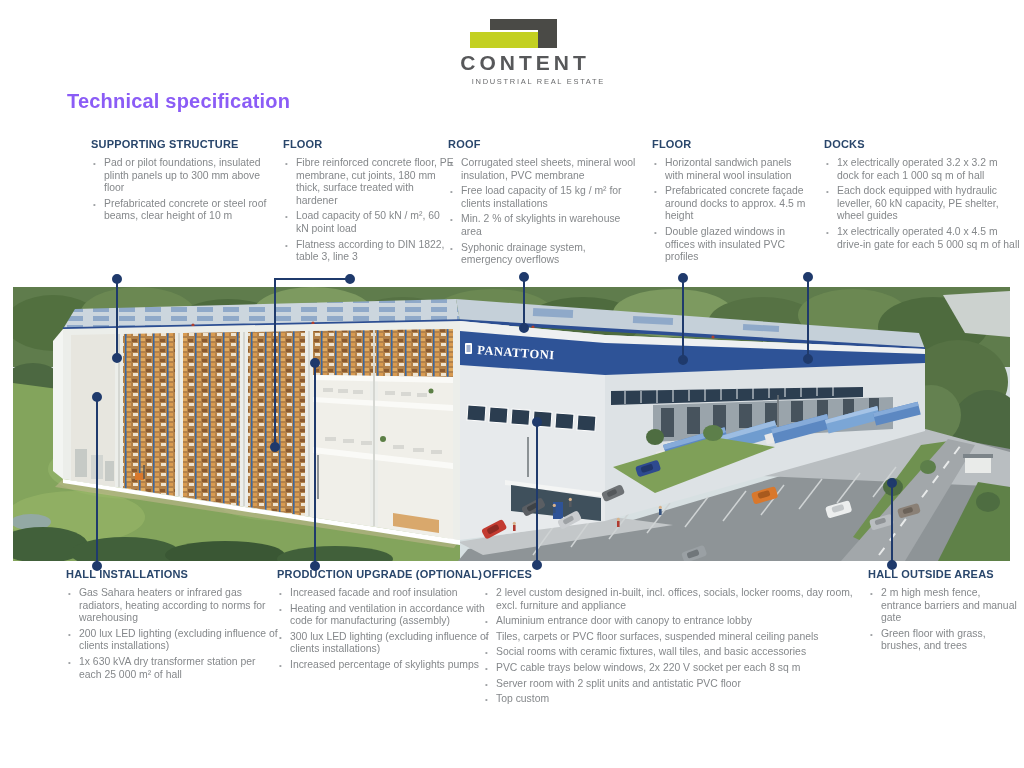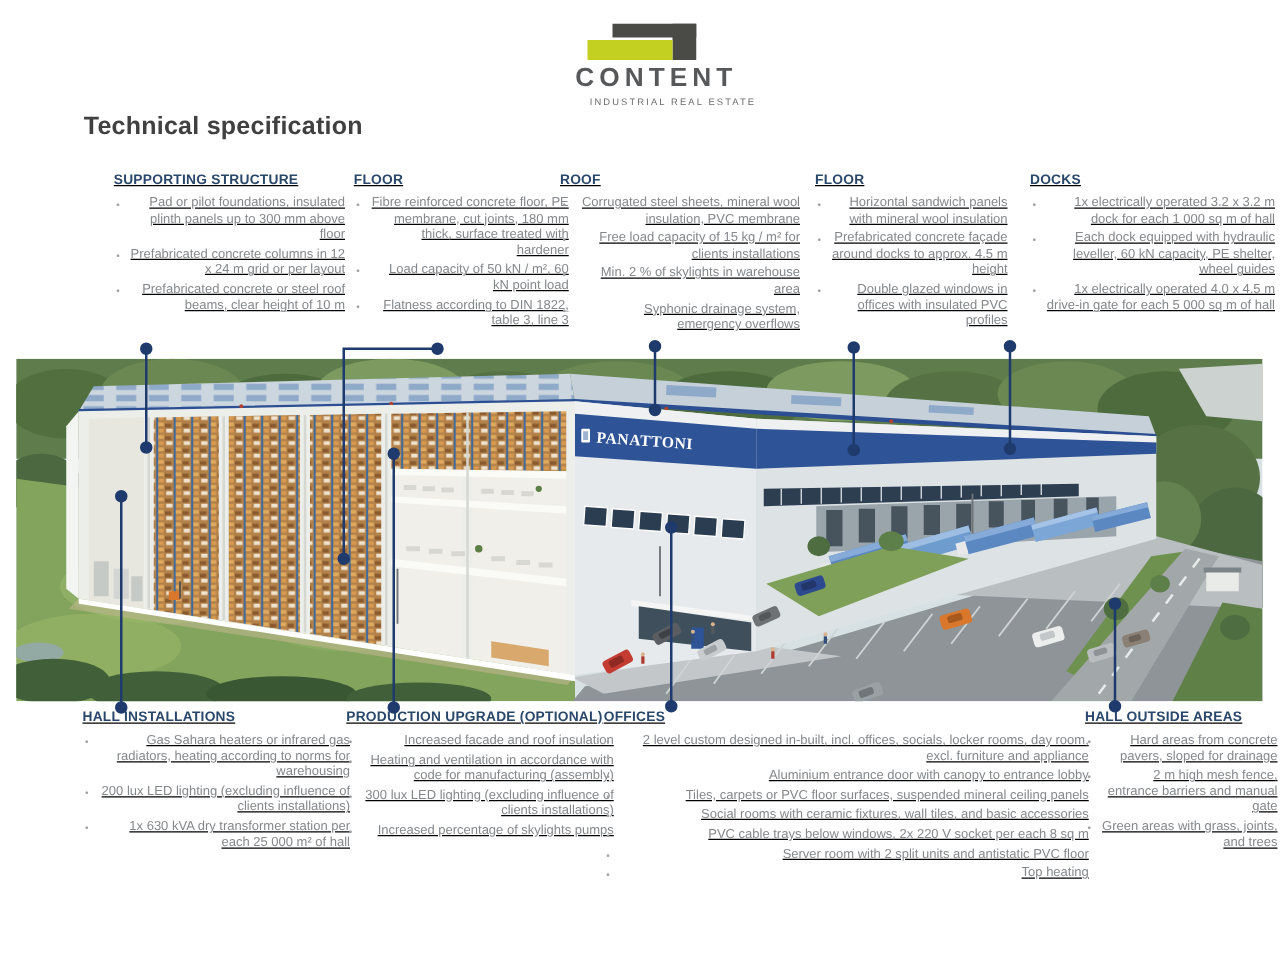--- a/index.html
+++ b/index.html
@@ -9,37 +9,37 @@
   #logo{position:absolute;left:445px;top:15px;width:160px;height:72px;z-index:2;}
   #logo .bar-top{position:absolute;left:45px;top:4px;width:67px;height:11px;background:#4a4a46;}
   #logo .bar-right{position:absolute;left:93px;top:4px;width:19px;height:29px;background:#4a4a46;}
   #logo .bar-lime{position:absolute;left:25px;top:17px;width:68px;height:16px;background:#c3d022;}
   #logo .logo-name{position:absolute;left:0;top:36px;width:160px;text-align:center;
         font-size:21px;font-weight:600;letter-spacing:4px;color:#57585a;}
   #logo .logo-tagline{position:absolute;left:0;top:62px;width:160px;text-align:right;
         font-size:7.5px;letter-spacing:1.7px;color:#6a6b6d;}
   
   #page-title{position:absolute;left:67px;top:90px;font-size:20px;font-weight:bold;
-        color:#404040;letter-spacing:.2px;z-index:2;}
+        color:#8b5cf6;letter-spacing:.2px;z-index:2;}
   
-  .spec{position:absolute;z-index:2;text-decoration:underline;}
+  .spec{position:absolute;z-index:2;}
   .top-col{top:138px;}
   .bottom-col{top:568px;}
   #col-supporting{left:91px;width:185px}
   #col-floor{left:283px;width:172px}
   #col-roof{left:448px;width:192px}
   #col-facade{left:652px;width:154px}
   #col-docks{left:824px;width:196px}
   #col-hall{left:66px;width:214px}
   #col-production{left:277px;width:214px}
   #col-offices{left:483px;width:388px}
   #col-outside{left:868px;width:154px}
   .spec h3{margin:0 0 7px 0;font-size:11px;font-weight:bold;color:#29466b;letter-spacing:.2px;}
   .spec ul{list-style:none;margin:0;padding:0 0 0 13px;font-size:10.4px;line-height:12.6px;color:#85888b;}
-  .spec li{position:relative;margin-bottom:3px;text-align:right;}
+  .spec li{position:relative;margin-bottom:3px;}
   .spec li::before{content:"\2022";position:absolute;left:-11px;top:1px;font-size:8px;color:#9fa2a5;}
   
   #photo{position:absolute;left:13px;top:287px;width:997px;height:274px;z-index:1;}
   #leaders{position:absolute;left:0;top:0;width:1024px;height:768px;z-index:3;pointer-events:none;}
 </style>
 </head>
 <body>
 
 <div id="page">
 
@@ -50,21 +50,20 @@
     <div class="logo-name">CONTENT</div>
     <div class="logo-tagline">INDUSTRIAL REAL ESTATE</div>
   </div>
 
   <div id="page-title">Technical specification</div>
 
   <div class="spec top-col" id="col-supporting">
     <h3>SUPPORTING STRUCTURE</h3>
     <ul>
         <li>Pad or pilot foundations, insulated plinth panels up to 300 mm above floor</li>
-        <li>Prefabricated concrete columns in 12 x 24 m grid or per layout</li>
         <li>Prefabricated concrete or steel roof beams, clear height of 10 m</li>
       </ul>
   </div>
   <div class="spec top-col" id="col-floor">
     <h3>FLOOR</h3>
     <ul>
         <li>Fibre reinforced concrete floor, PE membrane, cut joints, 180 mm thick, surface treated with hardener</li>
         <li>Load capacity of 50 kN / m², 60 kN point load</li>
         <li>Flatness according to DIN 1822, table 3, line 3</li>
       </ul>
@@ -114,29 +113,28 @@
   </div>
   <div class="spec bottom-col" id="col-offices">
     <h3>OFFICES</h3>
     <ul>
         <li>2 level custom designed in-built, incl. offices, socials, locker rooms, day room, excl. furniture and appliance</li>
         <li>Aluminium entrance door with canopy to entrance lobby</li>
         <li>Tiles, carpets or PVC floor surfaces, suspended mineral ceiling panels</li>
         <li>Social rooms with ceramic fixtures, wall tiles, and basic accessories</li>
         <li>PVC cable trays below windows, 2x 220 V socket per each 8 sq m</li>
         <li>Server room with 2 split units and antistatic PVC floor</li>
-        <li>Top heating</li>
+        <li>Top custom</li>
       </ul>
   </div>
   <div class="spec bottom-col" id="col-outside">
     <h3>HALL OUTSIDE AREAS</h3>
     <ul>
-        <li>Hard areas from concrete pavers, sloped for drainage</li>
         <li>2 m high mesh fence, entrance barriers and manual gate</li>
-        <li>Green areas with grass, joints, and trees</li>
+        <li>Green floor with grass, brushes, and trees</li>
       </ul>
   </div>
 
   <svg id="photo" viewBox="0 0 997 274">
     <defs>
       <pattern id="rack" width="14" height="10" patternUnits="userSpaceOnUse">
         <rect width="14" height="10" fill="#b3824a"></rect>
         <rect x="1" y="1" width="5" height="3" fill="#e0aa5e"></rect>
         <rect x="7" y="2" width="5" height="3" fill="#8a5a2f"></rect>
         <rect x="2" y="6" width="4" height="3" fill="#d89a50"></rect>

